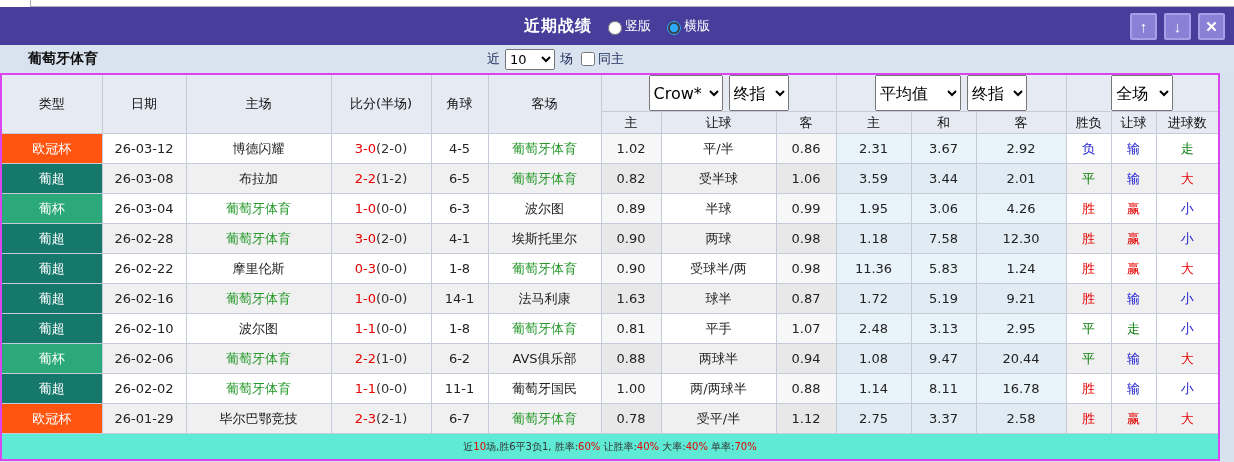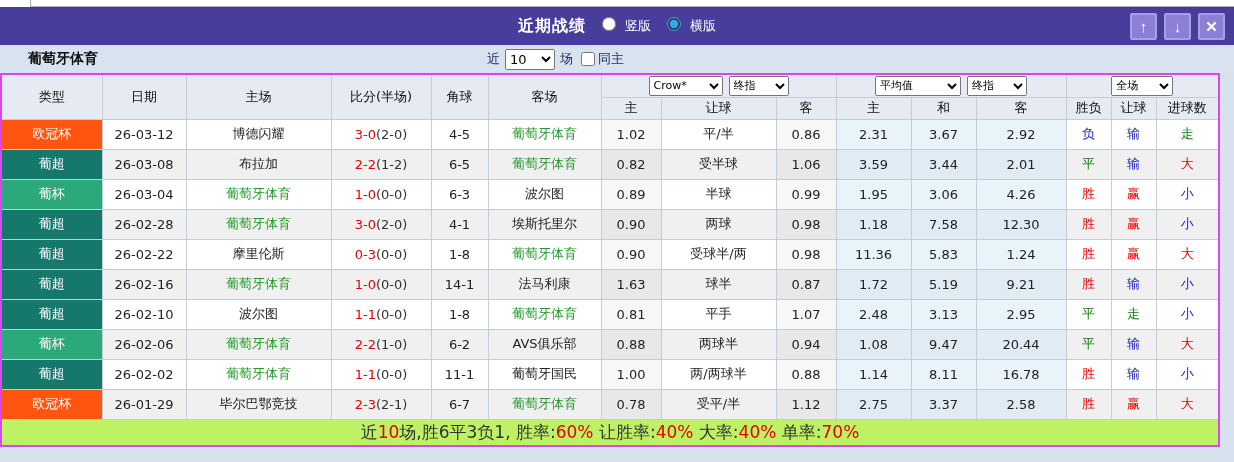--- a/index.html
+++ b/index.html
@@ -10,21 +10,21 @@
     font-size:13px;color:#222;
   }
   
   .topstrip{height:7px;background:#fff;position:relative}
   .topstrip .corner{position:absolute;left:30px;top:-1px;right:-1px;bottom:0;
     border-left:1px solid #a9adb6;border-bottom:1px solid #a9adb6}
   
   .titlebar{height:38px;background:#483d9b;position:relative;display:flex;align-items:center;color:#fff}
   .title-group{position:absolute;left:0;right:0;display:flex;justify-content:center;align-items:center;gap:16px}
   .title{font-size:16px;font-weight:bold;letter-spacing:1px}
-  .radio-label{display:inline-flex;align-items:flex-start;gap:9px;font-size:13px;cursor:pointer}
+  .radio-label{display:inline-flex;align-items:flex-end;gap:3px;font-size:13px;cursor:pointer}
   .radio-label input{accent-color:#2ea8ff;width:14px;height:14px;margin:0}
   .winbtns{position:absolute;right:9px;display:flex;gap:7px}
   .winbtn{width:27px;height:27px;background:#8c80d6;border:2px solid #a99fe8;border-radius:2px;
     color:#fff;font-weight:bold;font-size:15px;line-height:1;
     display:flex;align-items:center;justify-content:center;cursor:pointer;padding:0}
   
   .filterbar{height:28px;background:#d9e3f0;position:relative;display:flex;align-items:center}
   .team-name{margin-left:28px;font-weight:bold;color:#111;font-size:14px}
   .filters{position:absolute;left:487px;display:flex;align-items:center;gap:2px;color:#1c2b5a;white-space:nowrap}
   .filters select{width:50px;height:21px;font-size:13px;font-family:inherit;margin:0 3px}
@@ -32,32 +32,32 @@
   .filters .samehome-box{margin-left:10px}
   
   table{border-collapse:collapse;table-layout:fixed;width:1218px;background:#fff;border:2px solid #d946ef}
   th,td{border:1px solid #c6cbd8;text-align:center;padding:0;overflow:hidden;white-space:nowrap}
   thead th{background:#e6eaf3;font-weight:normal;color:#111}
   tr.rowA{height:23px}
   tr.rowB{height:22px}
   tbody tr{height:30px}
   tbody tr:nth-child(even){background:#f0f0f0}
   .selwrap{display:flex;justify-content:center;align-items:center;gap:6px}
-  .selwrap select{height:20px;font-size:11px;font-family:inherit}
+  .selwrap select{height:36px;font-size:16px;font-family:inherit}
   select.sel-book{width:74px} select.sel-ref{width:60px}
   select.sel-avg{width:86px} select.sel-scope{width:62px}
   td.type{color:#fff}
   .ucl{background:#ff5510}.liga{background:#15786b}.cup{background:#2ba97a}
   td.focus{color:#27992c}
   .score{color:#e60000}.half{color:#333}
   td.side{background:rgba(20,20,40,0.035)}
   td.avg{background:#e8f3fa}
   tbody tr:nth-child(even) td.avg{background:#e0ebf3}
   .r{color:#e60000}.g{color:#0a7d0a}.b{color:#2020d0}.d{color:#333}
-  tfoot td{height:25px;background:#bef264;font-size:17px}
+  tfoot td{height:25px;background:#5eead4;font-size:10px}
 </style>
 </head>
 <body>
 
 <div class="topstrip">
   <div class="corner"></div>
 </div>
 
 <div class="titlebar">
   <div class="title-group">

